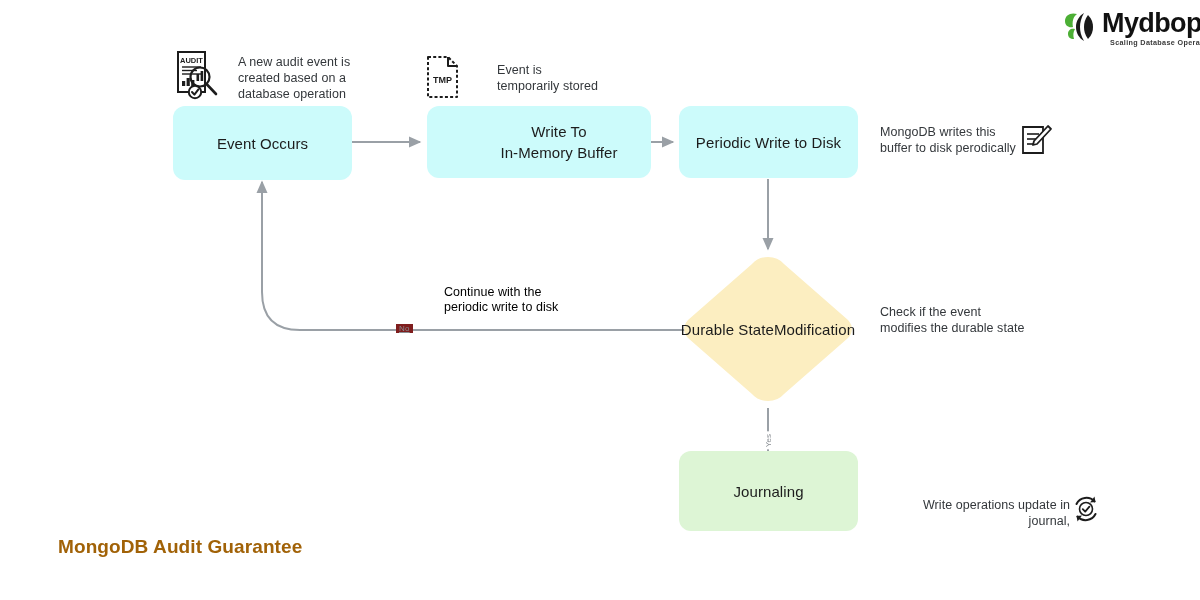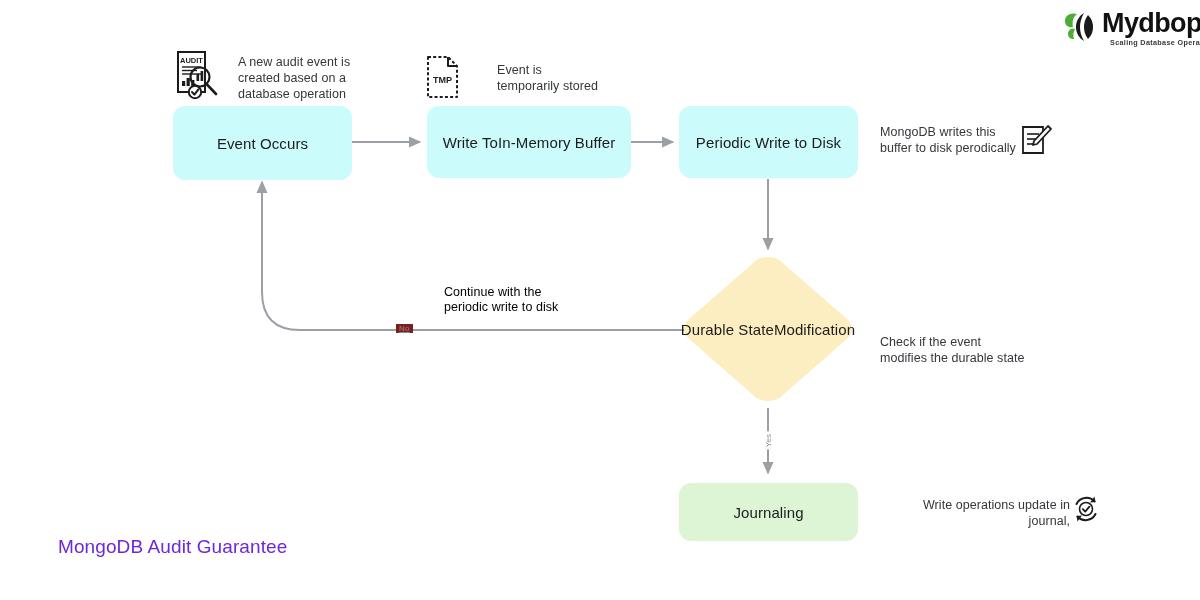--- a/index.html
+++ b/index.html
@@ -107,22 +107,22 @@
   }
   .branch-label.vertical {
     transform: rotate(-90deg);
     transform-origin: center center;
   }
 
   #title {
     left: 58px;
     top: 536px;
     font-size: 19px;
-    font-weight: normal;
-    color: #6d28d9;
+    font-weight: bold;
+    color: #a16207;
     letter-spacing: 0.1px;
   }
 
   svg { display: block; overflow: visible; }
 </style>
 </head>
 <body>
 
 <div id="canvas">
 
@@ -152,41 +152,41 @@
 
     <line x1="768" y1="408" x2="768" y2="473" stroke="#9aa0a6" stroke-width="2" marker-end="url(#arrow)"></line>
 
     <path d="M 693 330 L 300 330 Q 262 330 262 292 L 262 182" stroke="#9aa0a6" stroke-width="2" fill="none" marker-end="url(#arrow)"></path>
   </svg>
 
   <div class="abs node node-cyan" style="left:173px; top:106px; width:179px; height:74px;">
     <span>Event Occurs</span>
   </div>
 
-  <div class="abs node node-cyan" style="left:427px; top:106px; width:204px; height:72px; flex-direction:row;">
+  <div class="abs node node-cyan" style="left:427px; top:106px; width:184px; height:72px; flex-direction:column;padding-left:40px;">
     <span>Write To</span>
     <span>In-Memory Buffer</span>
   </div>
 
   <div class="abs node node-cyan" style="left:679px; top:106px; width:179px; height:72px;">
     <span>Periodic Write to Disk</span>
   </div>
 
   <div class="abs diamond-wrap" style="left:678px; top:253px;">
     <svg class="diamond-shape" viewBox="0 0 180 152">
       <path d="M 90 4 Q 100 4 106 11 L 170 67 Q 178 76 170 85 L 106 141 Q 100 148 90 148
                Q 80 148 74 141 L 10 85 Q 2 76 10 67 L 74 11 Q 80 4 90 4 Z" fill="#fceec1"></path>
     </svg>
     <div class="diamond-label" style="flex-direction:row;">
       <span>Durable State</span>
       <span>Modification</span>
     </div>
   </div>
 
-  <div class="abs node node-green" style="left:679px; top:483px; width:179px; height:58px;">
+  <div class="abs node node-green" style="left:679px; top:451px; width:179px; height:80px;">
     <span>Journaling</span>
   </div>
 
   <div class="abs branch-label" style="left:396px; top:324px; background:#7f1d1d; padding:0 3px;text-decoration:underline;">No</div>
 
   <div class="abs branch-label vertical" style="left:760px; top:436px; background:#ffffff; padding:0 2px;">Yes</div>
 
   <div class="abs edge-label" style="left:444px; top:285px;">
     <div>Continue with the</div>
     <div>periodic write to disk</div>
@@ -232,21 +232,21 @@
   </div>
 
   <svg class="abs" style="left:1019px; top:124px;" width="33" height="33" viewBox="0 0 33 33">
     <path d="M 4 3 L 24 3 L 24 29 L 4 29 Z" fill="#ffffff" stroke="#1c1c1c" stroke-width="1.8"></path>
     <line x1="8" y1="10" x2="20" y2="10" stroke="#1c1c1c" stroke-width="1.6"></line>
     <line x1="8" y1="15" x2="20" y2="15" stroke="#1c1c1c" stroke-width="1.6"></line>
     <line x1="8" y1="20" x2="16" y2="20" stroke="#1c1c1c" stroke-width="1.6"></line>
     <path d="M 29 2 L 32 5 L 18 20 L 14 21 L 15 17 Z" fill="#ffffff" stroke="#1c1c1c" stroke-width="1.8" stroke-linejoin="round"></path>
   </svg>
 
-  <div class="abs note" style="left:880px; top:334px; width:165px;">
+  <div class="abs note" style="left:880px; top:304px; width:165px;">
     <div>Check if the event</div>
     <div>modifies the durable state</div>
   </div>
 
   <div class="abs note" style="left:880px; top:497px; width:190px;text-align:right;">
     <div>Write operations update in journal,</div>
   </div>
 
   <svg class="abs" style="left:1071px; top:494px;" width="30" height="30" viewBox="0 0 30 30">
     <path d="M 5.5 10 A 11 11 0 0 1 23.5 7.5" fill="none" stroke="#1c1c1c" stroke-width="2" stroke-linecap="round"></path>

